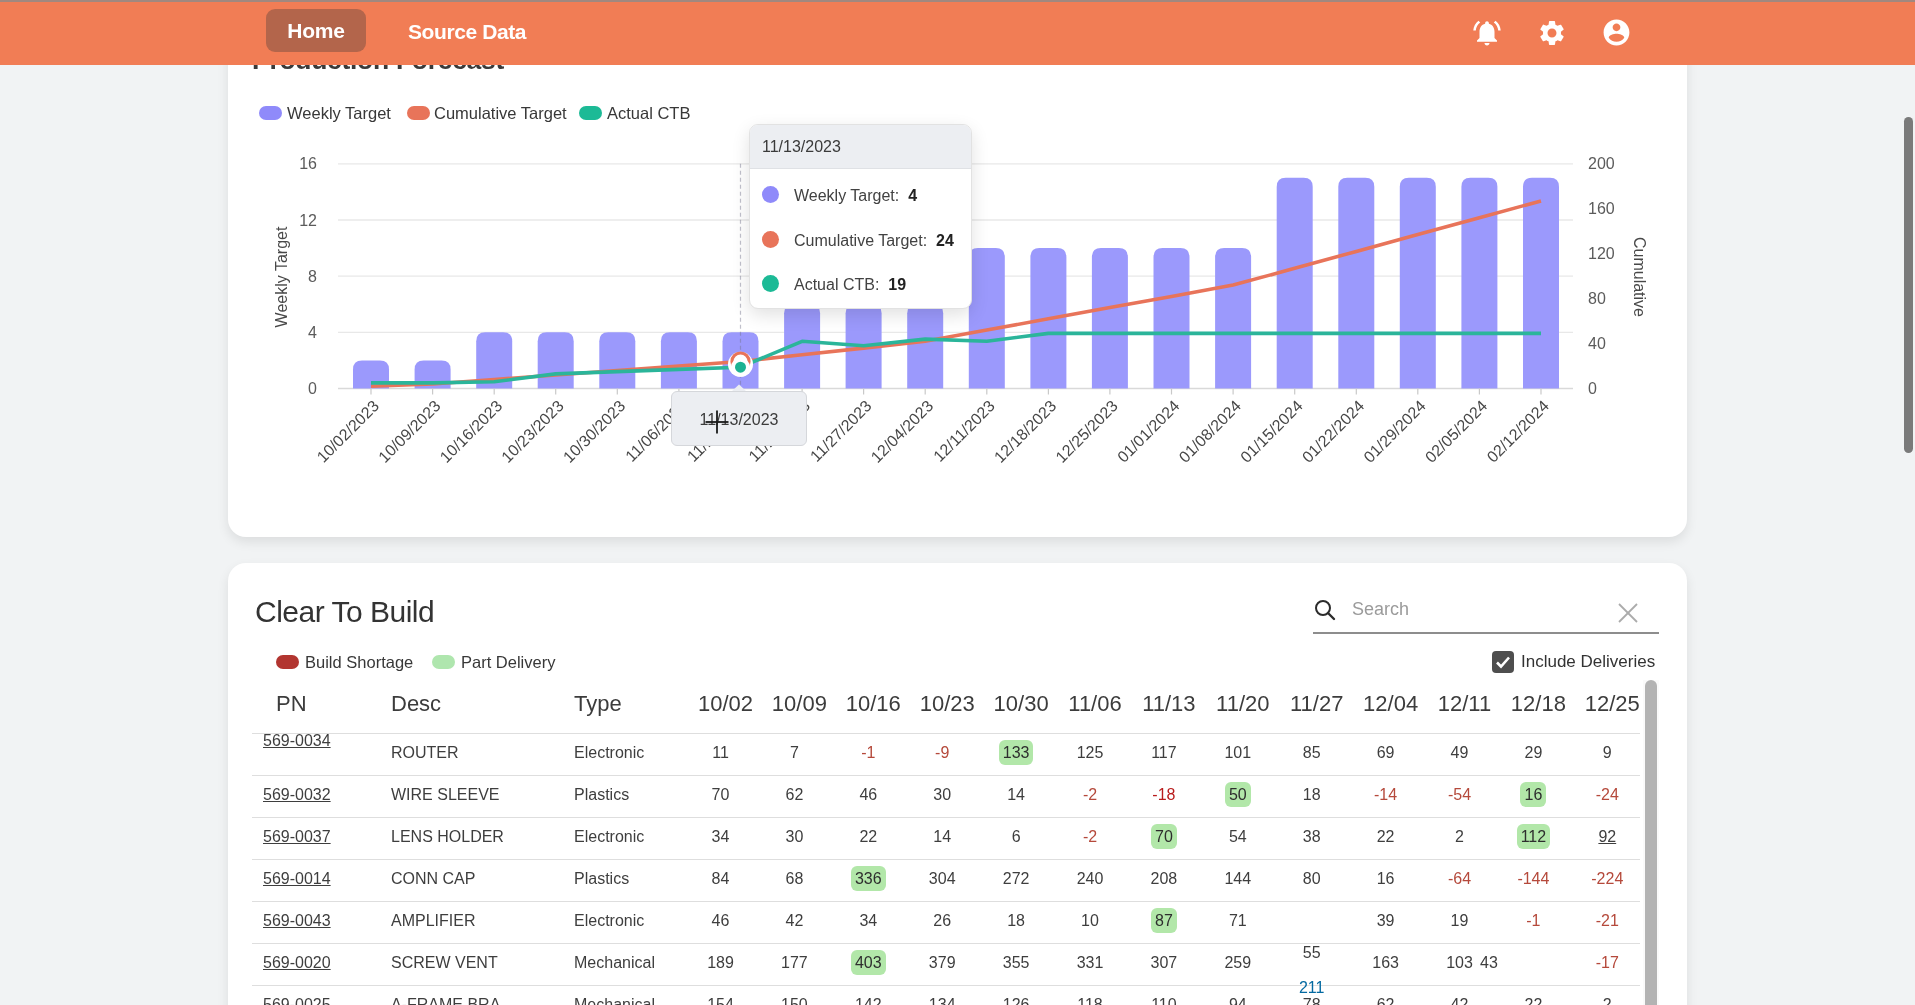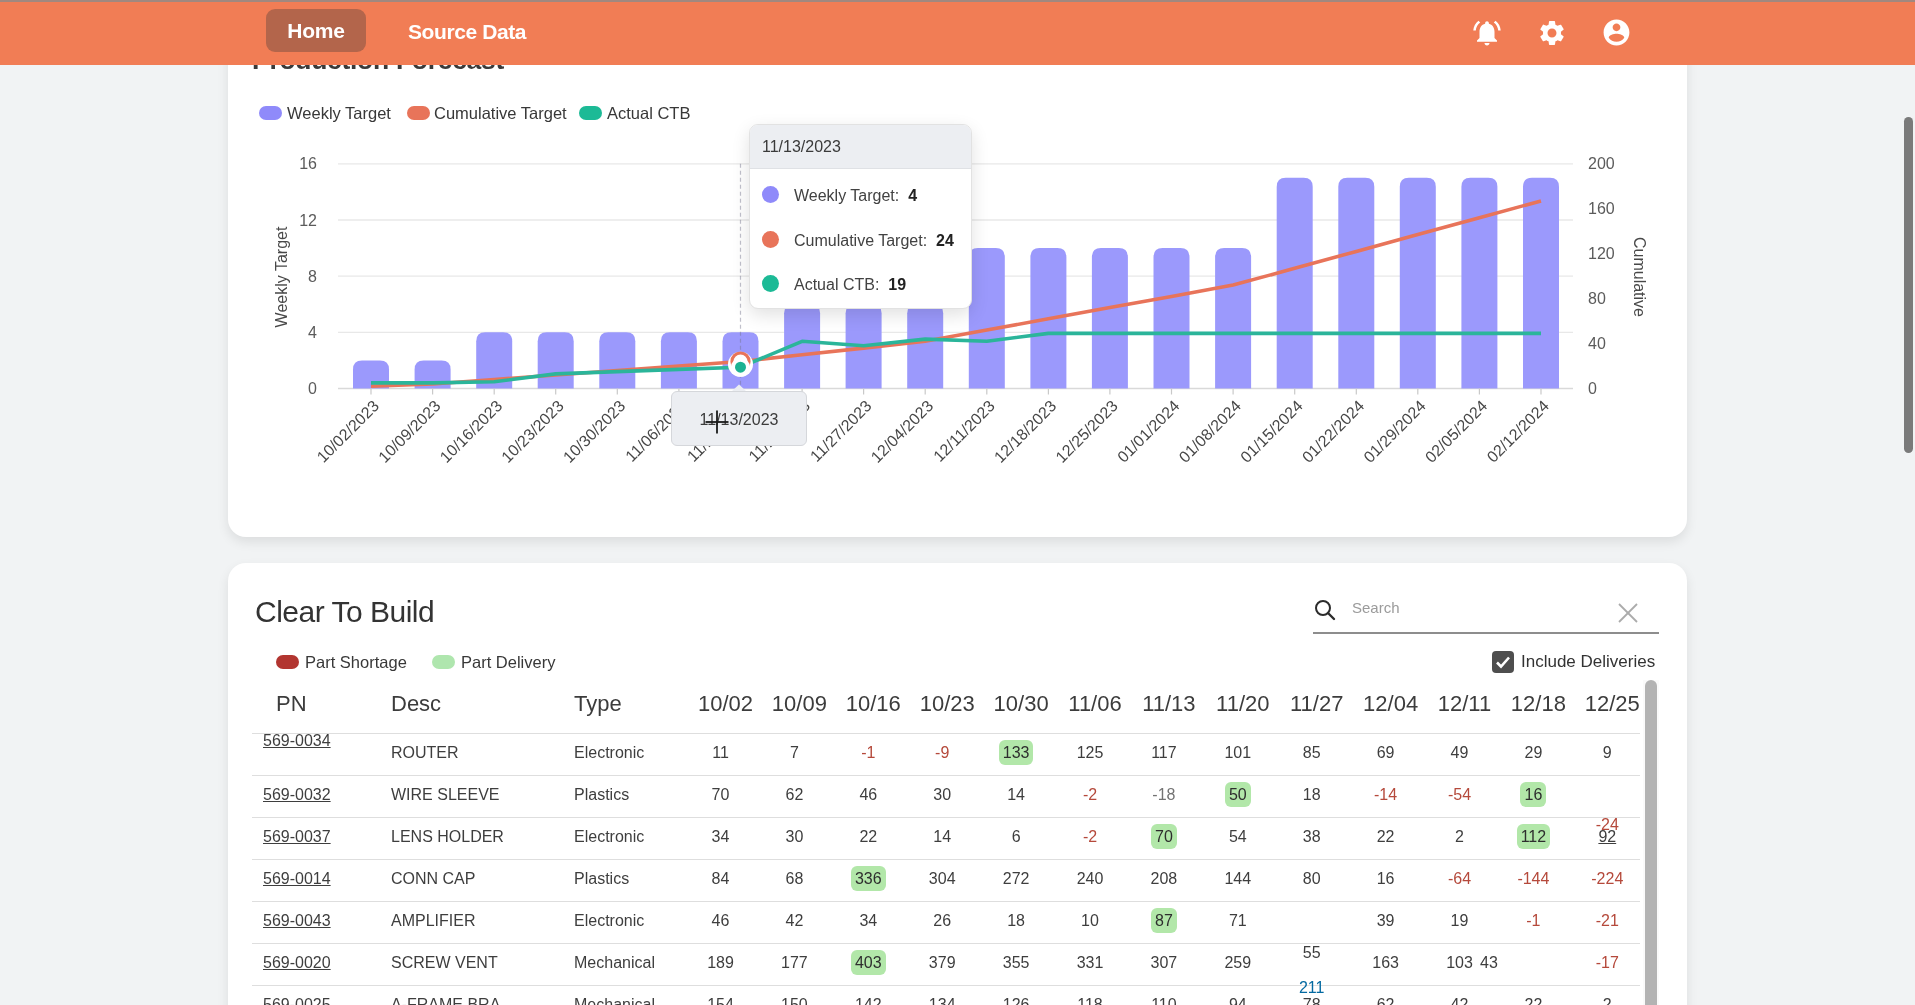--- a/index.html
+++ b/index.html
@@ -130,31 +130,31 @@
   <div style="position:absolute;left:44px;top:107px;font-size:16px;color:#424242;">Cumulative Target: &nbsp;<b style="color:#222;">24</b></div>
   <div style="position:absolute;left:12px;top:150px;width:17px;height:17px;border-radius:50%;background:#1cba96;"></div>
   <div style="position:absolute;left:44px;top:151px;font-size:16px;color:#424242;">Actual CTB: &nbsp;<b style="color:#222;">19</b></div>
 </div>
 
 <div class="abs" style="left:255px;top:595px;font-size:30px;letter-spacing:-0.5px;color:#333;">Clear To Build</div>
 <svg class="abs" style="left:1313px;top:598px;" width="32" height="28" viewBox="0 0 32 28">
     <circle cx="10" cy="10" r="7" fill="none" stroke="#2b2b2b" stroke-width="2"></circle>
     <line x1="15" y1="15" x2="21" y2="21" stroke="#2b2b2b" stroke-width="2.4" stroke-linecap="round"></line>
   </svg>
-<div class="abs" style="left:1352px;top:599px;font-size:15px;color:#9b9b9b;">Search</div>
+<div class="abs" style="left:1352px;top:599px;font-size:18px;color:#9b9b9b;">Search</div>
 <svg class="abs" style="left:1616px;top:601px;" width="24" height="24" viewBox="0 0 24 24">
     <g stroke="#ababab" stroke-width="1.8">
       <line x1="3" y1="3" x2="21" y2="21"></line>
       <line x1="21" y1="3" x2="3" y2="21"></line>
     </g>
   </svg>
 <div class="abs" style="left:1313px;top:632px;width:346px;height:1.5px;background:#8d8d8d;"></div>
 
 <div class="abs" style="left:276px;top:655px;width:23px;height:14px;border-radius:7px;background:#b23530;"></div>
-<div class="abs" style="left:305px;top:653px;font-size:16.5px;color:#383838;">Part Shortage</div>
+<div class="abs" style="left:305px;top:653px;font-size:16.5px;color:#383838;">Build Shortage</div>
 <div class="abs" style="left:432px;top:655px;width:23px;height:14px;border-radius:7px;background:#afe6ae;"></div>
 <div class="abs" style="left:461px;top:653px;font-size:16.5px;color:#383838;">Part Delivery</div>
 
 <div class="abs" style="left:1492px;top:651px;width:22px;height:22px;background:#4e4e4e;border-radius:4px;"></div>
 <svg class="abs" style="left:1492px;top:651px;" width="22" height="22" viewBox="0 0 22 22">
     <path d="M5 11.5 L9 15.5 L17 6.5" fill="none" stroke="#fff" stroke-width="2.6"></path>
   </svg>
 <div class="abs" style="left:1521px;top:652px;font-size:17px;color:#333;">Include Deliveries</div>
 
 <div class="th" style="left:276px;top:691px;">PN</div>
@@ -199,27 +199,27 @@
 <div class="td c" style="left:1570.3px;top:744px;width:74px;color:#3e3e3e;">9</div>
 <div class="pn" style="left:263px;top:786px;">569-0032</div>
 <div class="td" style="left:391px;top:786px;">WIRE SLEEVE</div>
 <div class="td" style="left:574px;top:786px;">Plastics</div>
 <div class="td c" style="left:683.5px;top:786px;width:74px;color:#3e3e3e;">70</div>
 <div class="td c" style="left:757.4px;top:786px;width:74px;color:#3e3e3e;">62</div>
 <div class="td c" style="left:831.3px;top:786px;width:74px;color:#3e3e3e;">46</div>
 <div class="td c" style="left:905.2px;top:786px;width:74px;color:#3e3e3e;">30</div>
 <div class="td c" style="left:979.1px;top:786px;width:74px;color:#3e3e3e;">14</div>
 <div class="td c" style="left:1053.0px;top:786px;width:74px;color:#b5493b;">-2</div>
-<div class="td c" style="left:1126.9px;top:786px;width:74px;color:#737373;">-18</div>
+<div class="td c" style="left:1126.9px;top:786px;width:74px;color:#b91c1c;">-18</div>
 <div class="td c" style="left:1200.8px;top:786px;width:74px;color:#3e3e3e;"><span class="hl">50</span></div>
 <div class="td c" style="left:1274.7px;top:786px;width:74px;color:#3e3e3e;">18</div>
 <div class="td c" style="left:1348.6px;top:786px;width:74px;color:#b5493b;">-14</div>
 <div class="td c" style="left:1422.5px;top:786px;width:74px;color:#b5493b;">-54</div>
 <div class="td c" style="left:1496.4px;top:786px;width:74px;color:#3e3e3e;"><span class="hl">16</span></div>
-<div class="td c" style="left:1570.3px;top:786px;width:74px;color:#b5493b;margin-top:30px;">-24</div>
+<div class="td c" style="left:1570.3px;top:786px;width:74px;color:#b5493b;">-24</div>
 <div class="pn" style="left:263px;top:828px;">569-0037</div>
 <div class="td" style="left:391px;top:828px;">LENS HOLDER</div>
 <div class="td" style="left:574px;top:828px;">Electronic</div>
 <div class="td c" style="left:683.5px;top:828px;width:74px;color:#3e3e3e;">34</div>
 <div class="td c" style="left:757.4px;top:828px;width:74px;color:#3e3e3e;">30</div>
 <div class="td c" style="left:831.3px;top:828px;width:74px;color:#3e3e3e;">22</div>
 <div class="td c" style="left:905.2px;top:828px;width:74px;color:#3e3e3e;">14</div>
 <div class="td c" style="left:979.1px;top:828px;width:74px;color:#3e3e3e;">6</div>
 <div class="td c" style="left:1053.0px;top:828px;width:74px;color:#b5493b;">-2</div>
 <div class="td c" style="left:1126.9px;top:828px;width:74px;color:#3e3e3e;"><span class="hl">70</span></div>

